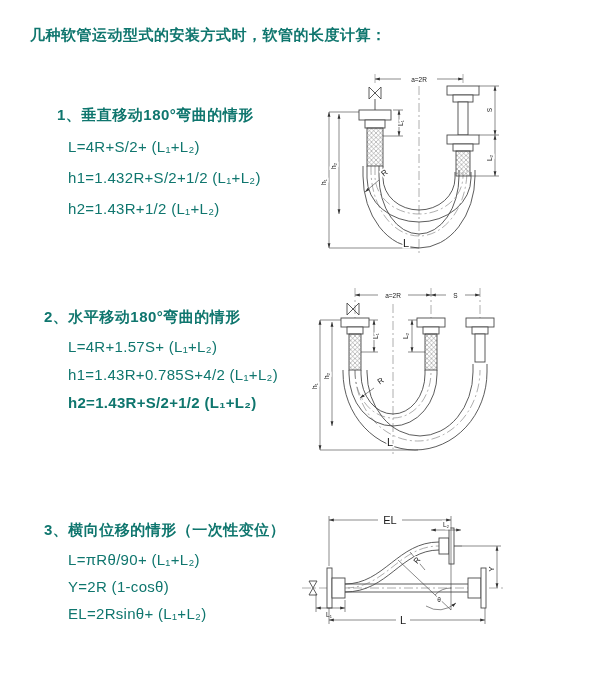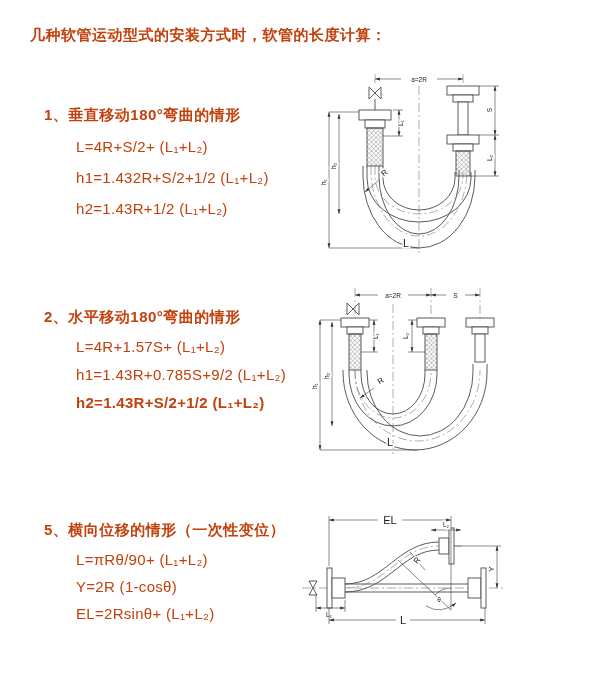--- a/index.html
+++ b/index.html
@@ -1,49 +1,49 @@
 <!DOCTYPE html>
 <html><head>
 <meta charset="utf-8">
 <style>
   html,body{margin:0;padding:0;background:#fff;}
   .page{position:relative;width:600px;height:675px;background:#ffffff;overflow:hidden;
-        font-family:"Liberation Sans","DejaVu Sans",sans-serif;color:#c2410c;}
+        font-family:"Liberation Sans","DejaVu Sans",sans-serif;color:#0f766e;}
   .abs{position:absolute;white-space:nowrap;}
   .title{font-size:15px;font-weight:700;letter-spacing:.5px;}
   .heading{font-size:15px;font-weight:700;letter-spacing:.5px;}
-  .formula{font-size:15px;font-weight:500;letter-spacing:.3px;margin-left:8px;}
+  .formula{font-size:15px;font-weight:500;letter-spacing:.3px;}
   svg{position:absolute;overflow:visible;}
   .d-thin{stroke:#4a4a4a;stroke-width:.9;fill:none;}
   .d-fill{fill:#ffffff;stroke:#4a4a4a;stroke-width:.9;}
   .d-dim{stroke:#3c3c3c;stroke-width:.6;fill:none;}
   .d-cl{stroke:#6a6a6a;stroke-width:.55;fill:none;stroke-dasharray:9 3 2 3;}
   .d-lbl{font-size:6.5px;fill:#1a1a1a;font-family:"Liberation Sans",sans-serif;}
   .d-lbl8{font-size:8px;fill:#1a1a1a;font-family:"Liberation Sans",sans-serif;}
   .d-big{font-size:11px;fill:#1a1a1a;font-family:"Liberation Sans",sans-serif;}
   .halo{paint-order:stroke;stroke:#ffffff;stroke-width:3px;}
 </style>
 </head>
 <body>
 
 <div class="page">
 
   <div class="abs title" style="left:30px;top:26px;">几种软管运动型式的安装方式时，软管的长度计算：</div>
 
-  <div class="abs heading" style="left:44px;top:106px;text-align:right;">1、垂直移动180°弯曲的情形</div>
+  <div class="abs heading" style="left:57px;top:106px;text-align:right;">1、垂直移动180°弯曲的情形</div>
   <div class="abs formula" style="left:68px;top:138px;">L=4R+S/2+ (L₁+L₂)</div>
   <div class="abs formula" style="left:68px;top:169px;text-align:right;">h1=1.432R+S/2+1/2 (L₁+L₂)</div>
   <div class="abs formula" style="left:68px;top:200px;">h2=1.43R+1/2 (L₁+L₂)</div>
 
   <div class="abs heading" style="left:44px;top:308px;">2、水平移动180°弯曲的情形</div>
   <div class="abs formula" style="left:68px;top:338px;">L=4R+1.57S+ (L₁+L₂)</div>
-  <div class="abs formula" style="left:68px;top:366px;">h1=1.43R+0.785S+9/2 (L₁+L₂)</div>
+  <div class="abs formula" style="left:68px;top:366px;">h1=1.43R+0.785S+4/2 (L₁+L₂)</div>
   <div class="abs formula" style="left:68px;top:394px;font-weight:bold;">h2=1.43R+S/2+1/2 (L₁+L₂)</div>
 
-  <div class="abs heading" style="left:44px;top:521px;">5、横向位移的情形（一次性变位）</div>
+  <div class="abs heading" style="left:44px;top:521px;">3、横向位移的情形（一次性变位）</div>
   <div class="abs formula" style="left:68px;top:551px;text-align:right;">L=πRθ/90+ (L₁+L₂)</div>
   <div class="abs formula" style="left:68px;top:578px;">Y=2R (1-cosθ)</div>
   <div class="abs formula" style="left:68px;top:605px;">EL=2Rsinθ+ (L₁+L₂)</div>
 
   <svg style="left:313px;top:70px;" width="265" height="190" viewBox="0 0 265 190">
     <defs>
       <marker id="ar1" viewBox="0 0 10 8" refX="10" refY="4" markerWidth="8" markerHeight="6.4" orient="auto-start-reverse">
         <path d="M0,1 L10,4 L0,7 Z" fill="#333"></path>
       </marker>
       <pattern id="br1" width="4.5" height="4.5" patternUnits="userSpaceOnUse">

